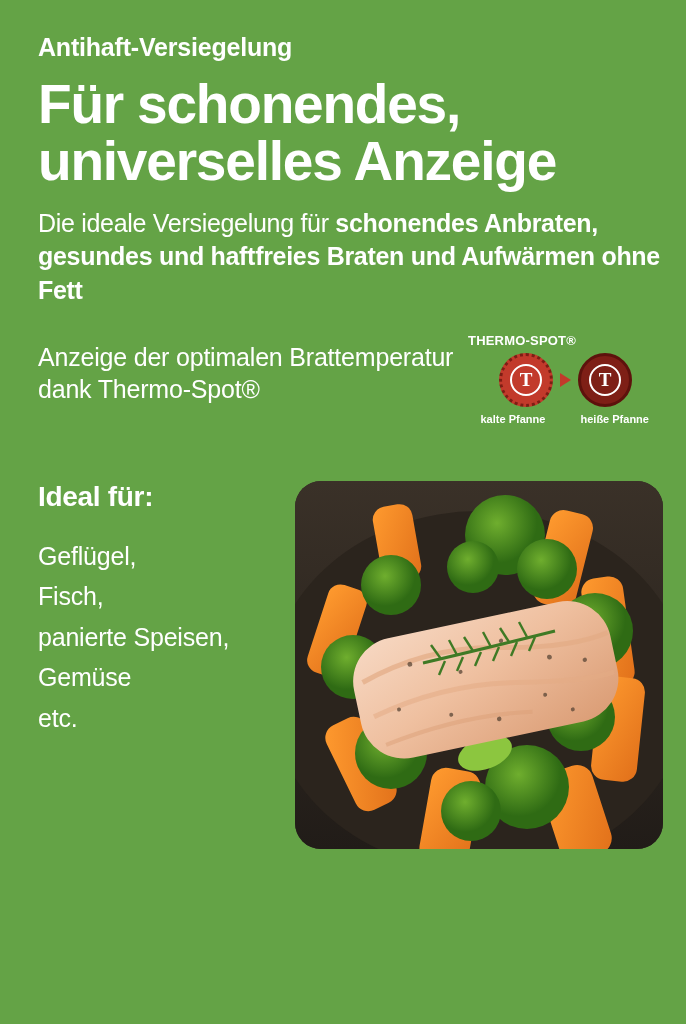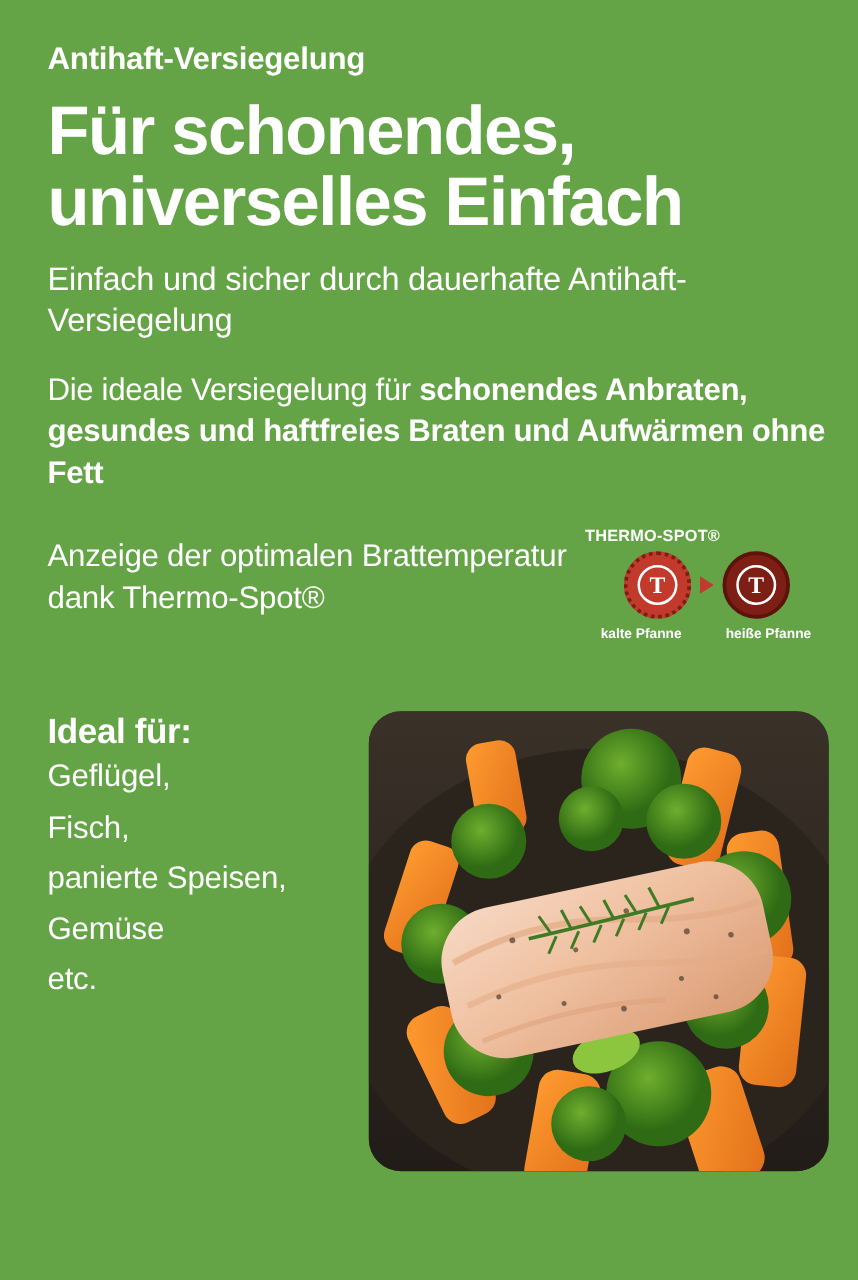--- a/index.html
+++ b/index.html
@@ -140,20 +140,21 @@
     font-size: 28px;
     font-weight: bold;
     letter-spacing: -0.3px;
   }
   .ideal-list {
     list-style: none;
     font-size: 25px;
     line-height: 1.62;
     font-weight: 400;
     letter-spacing: -0.2px;
+    margin-top: 23px;
   }
   .photo {
     width: 368px;
     height: 368px;
     border-radius: 26px;
     overflow: hidden;
     position: relative;
     background: #2e2722;
     flex-shrink: 0;
   }
@@ -161,24 +162,23 @@
 </style>
 </head>
 <body>
 
 <div class="page">
 
   <div class="eyebrow">Antihaft-Versiegelung</div>
 
   <div class="headline">
     <span class="l1">Für schonendes,</span>
-    <span class="l2">universelles Einfach</span>
+    <span class="l2">universelles Anzeige</span>
   </div>
 
-  <div class="sub">Einfach und sicher durch dauerhafte Antihaft-Versiegelung</div>
 
   <div class="bold-para">
     <span class="light">Die ideale Versiegelung für </span><span>schonendes Anbraten, gesundes und haftfreies Braten und Aufwärmen ohne Fett</span>
   </div>
 
   <div class="thermo-row">
     <div class="thermo-text">Anzeige der optimalen Brattemperatur dank Thermo-Spot®</div>
 
     <div class="thermo-badge">
       <div class="thermo-title">THERMO-SPOT®</div>

